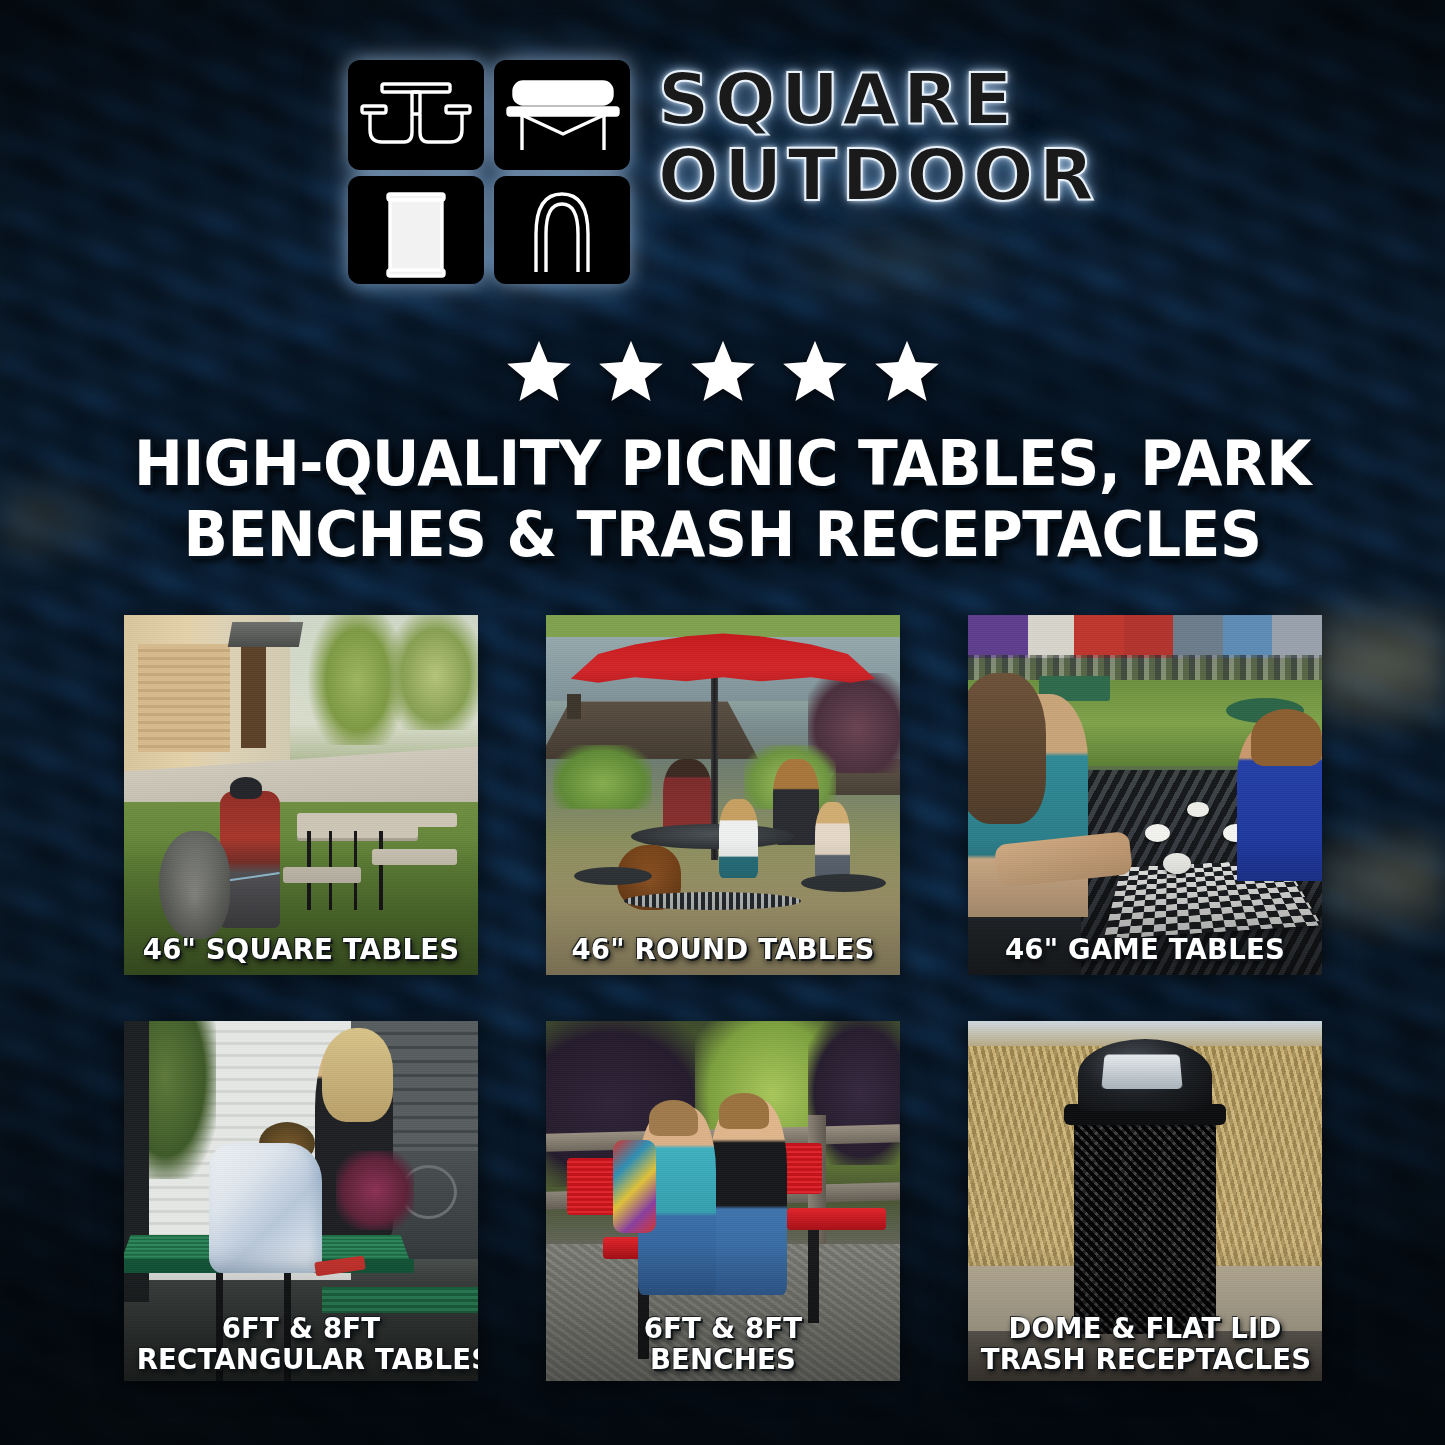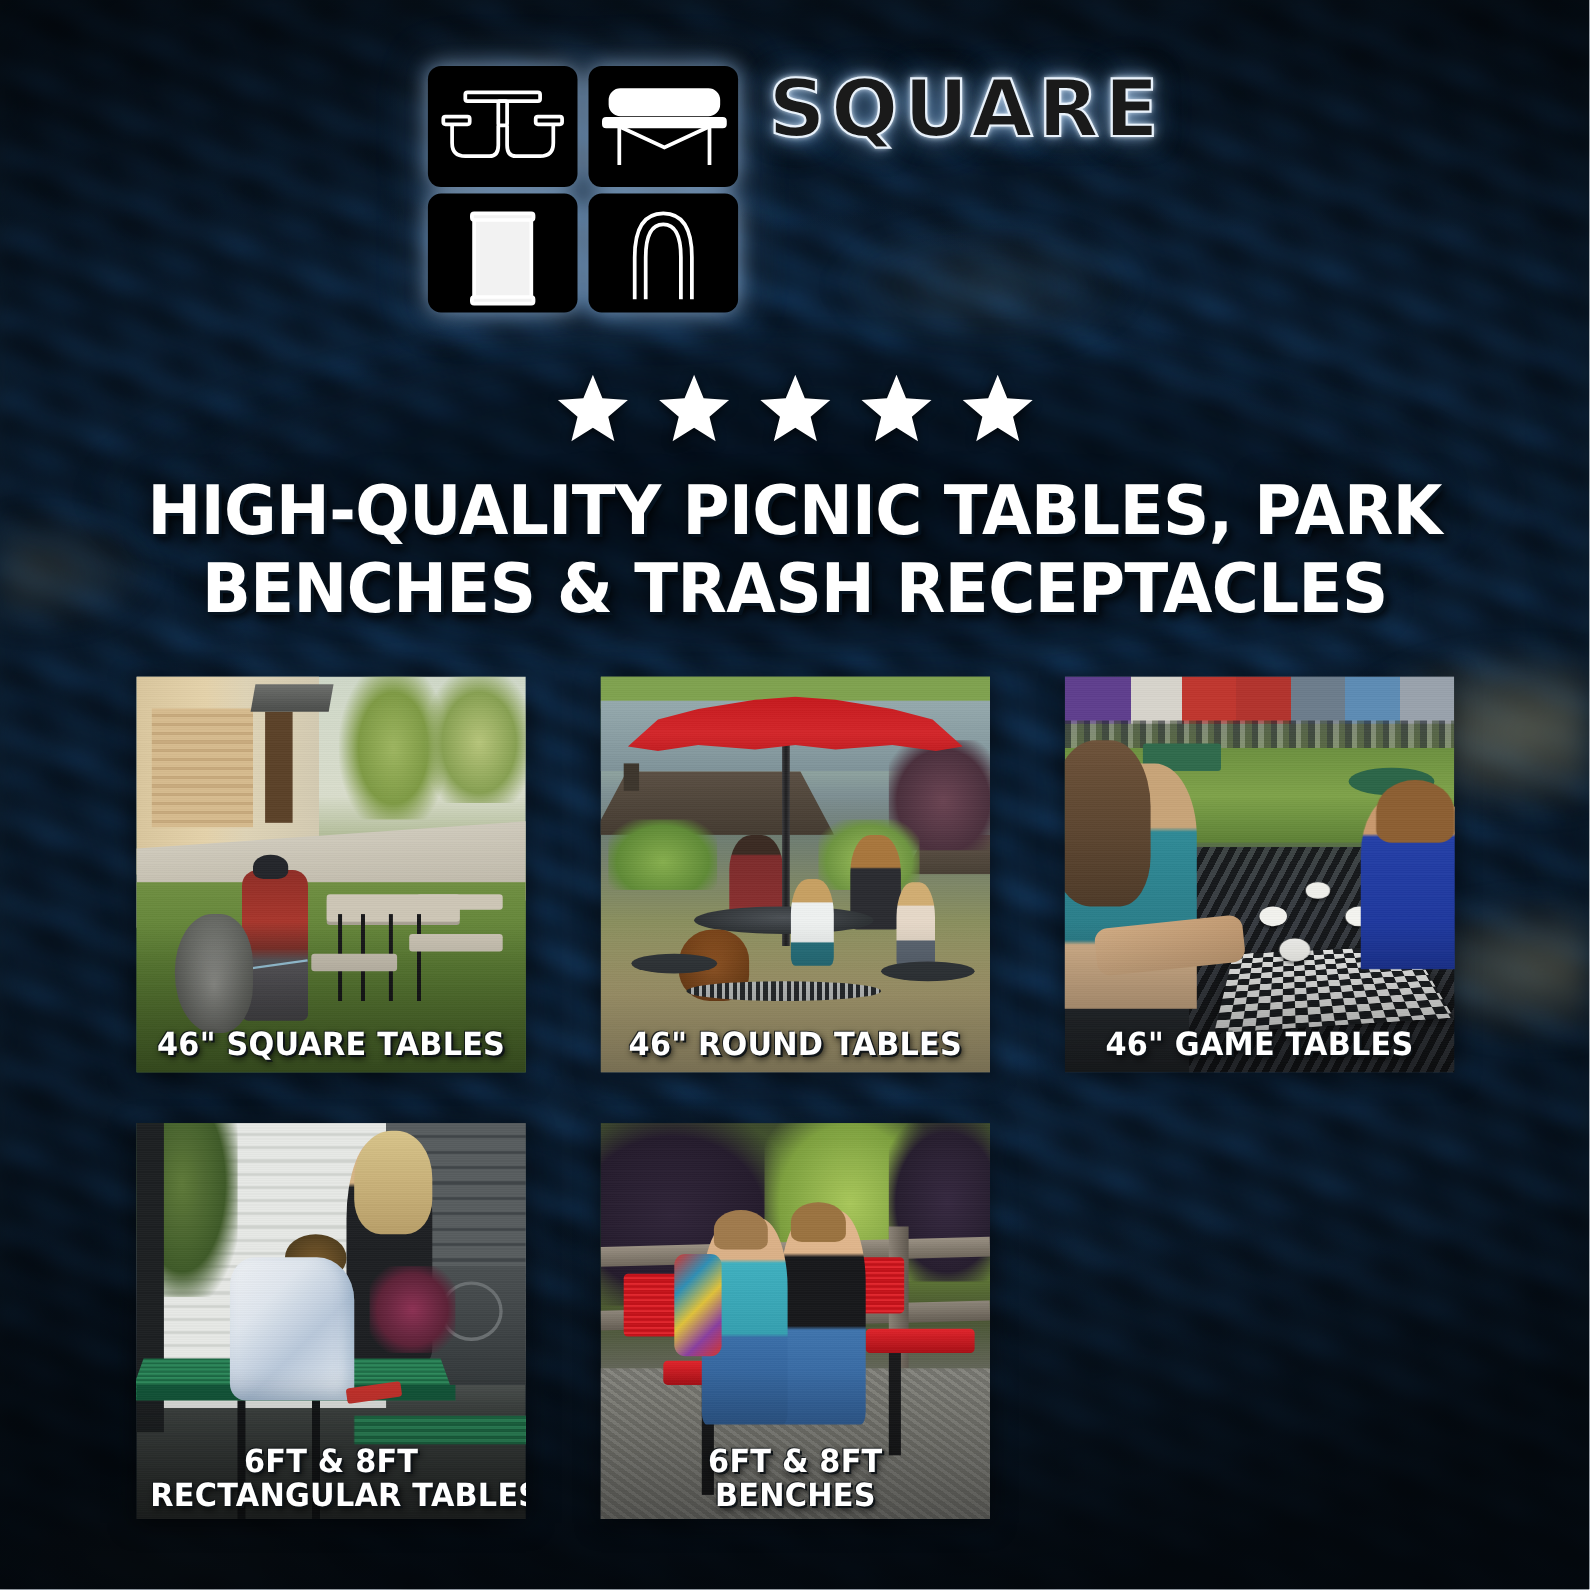--- a/index.html
+++ b/index.html
@@ -465,20 +465,21 @@
           <rect x="42" y="136" width="56" height="6" rx="2" fill="#f2f2f2"></rect>
           <rect x="42" y="212" width="56" height="6" rx="2" fill="#f2f2f2"></rect>
 
           <path d="M190 214 L190 176 Q190 136 216 136 Q242 136 242 176 L242 214"></path>
           <path d="M200 214 L200 176 Q200 146 216 146 Q232 146 232 176 L232 214"></path>
         </g>
       </svg>
 
       <div class="brand-words">
         <span class="brand-line">SQUARE</span>
+        <span class="brand-line">OUTDOOR</span>
       </div>
     </div>
 
     <div class="stars">
       <svg class="star" viewBox="0 0 24 24">
           <polygon fill="#ffffff" points="12,1 15.1,8.6 23.4,9.2 17,14.6 19,22.6 12,18.2 5,22.6 7,14.6 0.6,9.2 8.9,8.6"></polygon>
         </svg>
       <svg class="star" viewBox="0 0 24 24">
           <polygon fill="#ffffff" points="12,1 15.1,8.6 23.4,9.2 17,14.6 19,22.6 12,18.2 5,22.6 7,14.6 0.6,9.2 8.9,8.6"></polygon>
         </svg>
@@ -642,16 +643,36 @@
           </div>
           <div class="grain"></div>
             <div class="tile-shade"></div>
         </div>
         <div class="tile-caption two-line">
           <span class="cap-line">6FT &amp; 8FT</span>
           <span class="cap-line">BENCHES</span>
         </div>
       </div>
 
+      <div class="tile">
+        <div class="photo">
+          <div class="ph p6">
+            <div class="p6-grass"></div>
+              <div class="p6-sky"></div>
+            <div class="p6-path"></div>
+              <div class="p6-asphalt"></div>
+            <div class="p6-body"></div>
+              <div class="p6-rim"></div>
+            <div class="p6-dome"></div>
+              <div class="p6-opening"></div>
+          </div>
+          <div class="grain"></div>
+            <div class="tile-shade"></div>
+        </div>
+        <div class="tile-caption two-line">
+          <span class="cap-line">DOME &amp; FLAT LID</span>
+          <span class="cap-line">TRASH RECEPTACLES</span>
+        </div>
+      </div>
 
     </div>
   </div>
 </div>
 
 </body></html>

